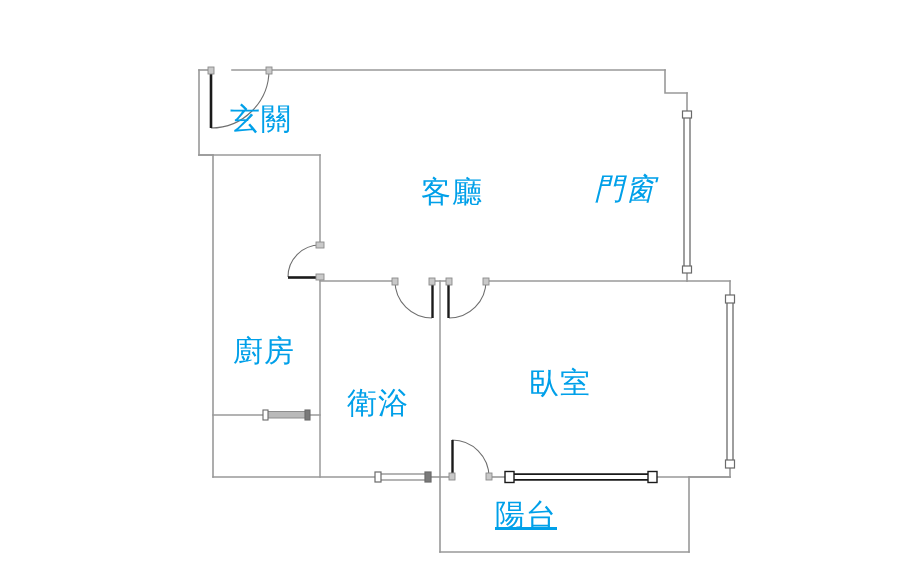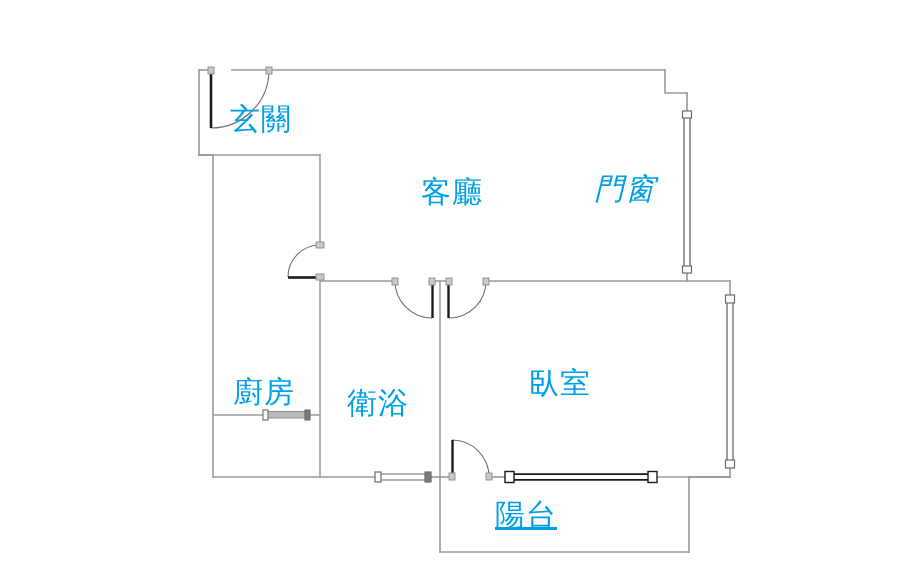--- a/index.html
+++ b/index.html
@@ -168,21 +168,21 @@
       </g>
     </g>
   </svg>
 
   <div class="room-label" style="left:261px; top:121px;font-family:Liberation Mono, monospace;">玄關</div>
 
   <div class="room-label" style="left:452px; top:192px;">客廳</div>
 
   <div class="room-label" style="left:625px; top:189px;font-style:italic;">門窗</div>
 
-  <div class="room-label" style="left:264px; top:351px;margin-top:41px;">廚房</div>
+  <div class="room-label" style="left:264px; top:351px;">廚房</div>
 
   <div class="room-label" style="left:378px; top:403px;">衛浴</div>
 
   <div class="room-label" style="left:560px; top:383px;">臥室</div>
 
   <div class="room-label" style="left:526px; top:515px;text-decoration:underline;">陽台</div>
 
 </div>
 
 </body></html>

